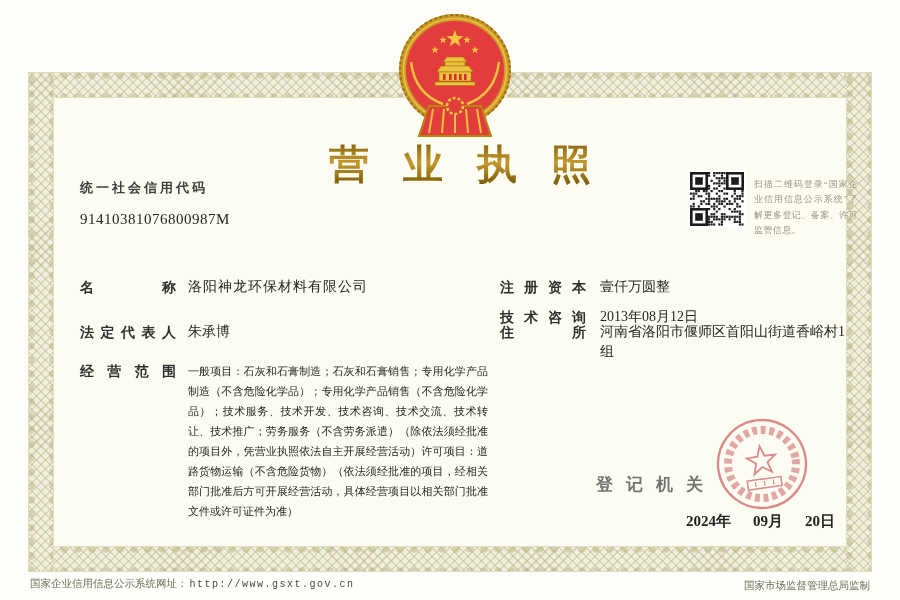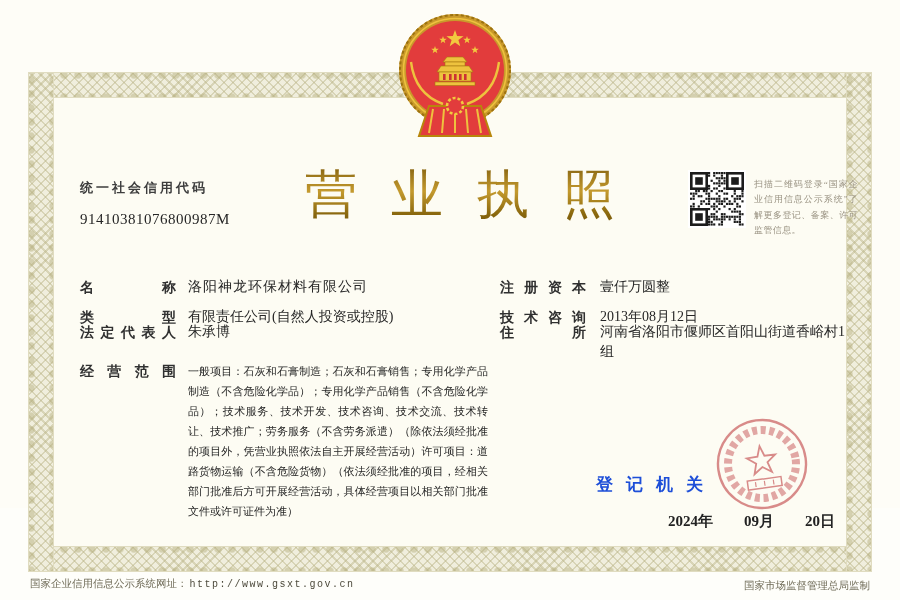--- a/index.html
+++ b/index.html
@@ -33,22 +33,22 @@
 
   
   .emblem { position:absolute; left:393px; top:12px; width:124px; height:132px; z-index:6; }
 
   
   .credit { position:absolute; left:80px; top:179px; z-index:3; }
   .credit-label { font-family:"Liberation Sans","DejaVu Sans",sans-serif; font-weight:700; font-size:13px; letter-spacing:3px; color:#3d3d3d; }
   .credit-code { margin-top:14px; font-size:15px; letter-spacing:.5px; color:#262626; }
 
   
-  .title { position:absolute; left:250px; top:162px; width:420px; text-align:center;
-           font-weight:400; font-size:52px; line-height:1.25; letter-spacing:34px; text-indent:34px;
+  .title { position:absolute; left:250px; top:140px; width:420px; text-align:center;
+           font-weight:700; font-size:40px; line-height:1.25; letter-spacing:34px; text-indent:34px;
            color:#9a7715; z-index:3; font-family:"Liberation Serif","DejaVu Serif",serif; }
   @supports ((-webkit-background-clip:text) or (background-clip:text)) {
     .title { background:linear-gradient(180deg,#7c5b0d 0%,#c49a2e 45%,#8a680e 80%,#6e520c 100%);
              -webkit-background-clip:text; background-clip:text; -webkit-text-fill-color:transparent; }
   }
 
   
   .qr { position:absolute; left:688px; top:170px; width:58px; height:58px; z-index:3; }
   .qr svg { display:block; }
   .qr-caption { position:absolute; left:754px; top:177px; width:104px; z-index:3;
@@ -62,24 +62,24 @@
   .fvalue { font-size:14px; color:#262626; line-height:20px; }
   .row-l { left:80px; } .row-l .flabel { width:96px; margin-right:12px; } .row-l .fvalue { width:300px; }
   .row-r { left:500px; } .row-r .flabel { width:86px; margin-right:14px; } .row-r .fvalue { width:258px; }
   .r1 { top:277px; } .r2 { top:307px; } .r3 { top:322px; } .r4 { top:361px; }
   .scope { font-size:11px; line-height:20px; text-align:justify; }
   .company { letter-spacing:1px; }
 
   
   .registrar { position:absolute; left:596px; top:473px; z-index:4;
                font-family:"Liberation Sans","DejaVu Sans",sans-serif; font-weight:700;
-               font-size:17px; letter-spacing:13px; color:#1d4ed8; }
+               font-size:17px; letter-spacing:13px; color:#737373; }
   .seal { position:absolute; left:706px; top:408px; width:112px; height:112px; z-index:3; opacity:.8; }
   .issue-date { position:absolute; left:635px; top:512px; width:200px; display:flex; z-index:4;
-                justify-content:flex-end; gap:31px; font-size:15px; font-weight:700; color:#222; }
+                justify-content:flex-end; gap:22px; font-size:15px; font-weight:700; color:#222; }
 
   
   .footer-left  { position:absolute; left:30px;  top:577px; font-size:10.5px; color:#6e6a56; z-index:3; }
   .footer-left .url { font-family:"Liberation Mono","DejaVu Sans Mono",monospace; font-size:10px;
                       color:#4d4a3c; letter-spacing:1.5px; margin-left:2px; }
   .footer-right { position:absolute; right:30px; top:579px; font-size:10.5px; color:#6e6a56; z-index:3; }
 </style>
 </head>
 <body>
 
@@ -309,24 +309,20 @@
           <rect x="7.2" y="43.2" width="7.6" height="7.6"></rect>
       </g>
     </svg>
   </div>
   <div class="qr-caption">扫描二维码登录“国家企业信用信息公示系统”了解更多登记、备案、许可监管信息。</div>
 
   <div class="row row-l r1">
     <span class="flabel">名称</span>
     <span class="fvalue company">洛阳神龙环保材料有限公司</span>
   </div>
-  <div class="row row-l r2">
-    <span class="flabel">类型</span>
-    <span class="fvalue">有限责任公司(自然人投资或控股)</span>
-  </div>
   <div class="row row-l r3">
     <span class="flabel">法定代表人</span>
     <span class="fvalue">朱承博</span>
   </div>
   <div class="row row-l r4">
     <span class="flabel">经营范围</span>
     <span class="fvalue scope">一般项目：石灰和石膏制造；石灰和石膏销售；专用化学产品制造（不含危险化学品）；专用化学产品销售（不含危险化学品）；技术服务、技术开发、技术咨询、技术交流、技术转让、技术推广；劳务服务（不含劳务派遣）（除依法须经批准的项目外，凭营业执照依法自主开展经营活动）许可项目：道路货物运输（不含危险货物）（依法须经批准的项目，经相关部门批准后方可开展经营活动，具体经营项目以相关部门批准文件或许可证件为准）</span>
   </div>
 
   <div class="row row-r r1">

